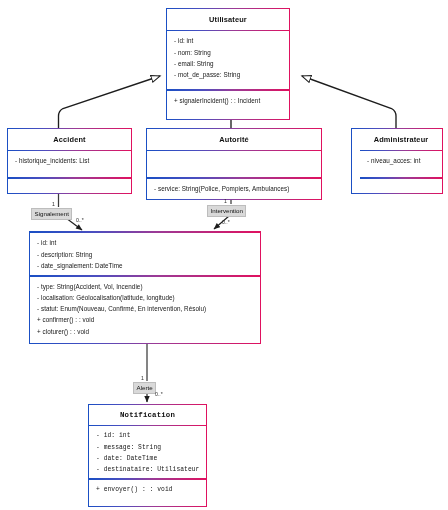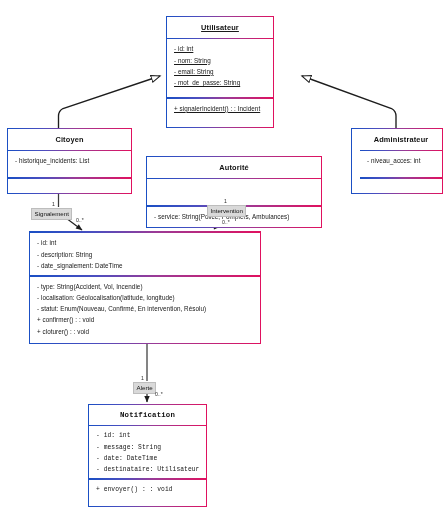--- a/index.html
+++ b/index.html
@@ -64,29 +64,29 @@
   .uml-line {
     font-size: 6.3px;
     line-height: 8px;
     white-space: nowrap;
     color: #161616;
     letter-spacing: .05px;
   }
   .uml-section.empty { min-height: 13px; padding: 0; }
 
   
-  #class-utilisateur { left: 166px; top: 16px;  width: 108px; text-decoration: underline; }
+  #class-utilisateur { left: 166px; top: 8px;  width: 124px; }
   #class-utilisateur .attrs { height: 58px; }
   #class-utilisateur .ops   { height: 28px; }
 
   #class-citoyen { left: 7px; top: 128px; width: 125px; }
   #class-citoyen .attrs { height: 26px; }
   #class-citoyen .ops   { height: 14px; }
 
-  #class-autorite { left: 146px; top: 128px; width: 176px; margin-top: 28px; }
+  #class-autorite { left: 146px; top: 128px; width: 176px; }
   #class-autorite .attrs { height: 26px; }
   #class-autorite .ops   { height: 14px; }
 
   #class-administrateur { left: 351px; top: 128px; width: 92px; padding-left: 8px; }
   #class-administrateur .attrs { height: 26px; }
   #class-administrateur .ops   { height: 14px; }
 
   #class-incident { left: 29px; top: 231px; width: 232px; }
   #class-incident .attrs { height: 42px; }
   #class-incident .ops   { height: 66px; }
@@ -167,21 +167,21 @@
       <div class="uml-line">- email: String</div>
       <div class="uml-line">- mot_de_passe: String</div>
     </div>
     <div class="uml-divider"></div>
     <div class="uml-section ops">
       <div class="uml-line">+ signalerIncident() : : Incident</div>
     </div>
   </div>
 
   <div class="uml-class" id="class-citoyen">
-    <div class="uml-name">Citoyen</div>
+    <div class="uml-name">Accident</div>
     <div class="uml-divider"></div>
     <div class="uml-section attrs">
       <div class="uml-line">- historique_incidents: List</div>
     </div>
     <div class="uml-divider"></div>
     <div class="uml-section ops empty"></div>
   </div>
 
   <div class="uml-class" id="class-autorite">
     <div class="uml-name">Autorité</div>

